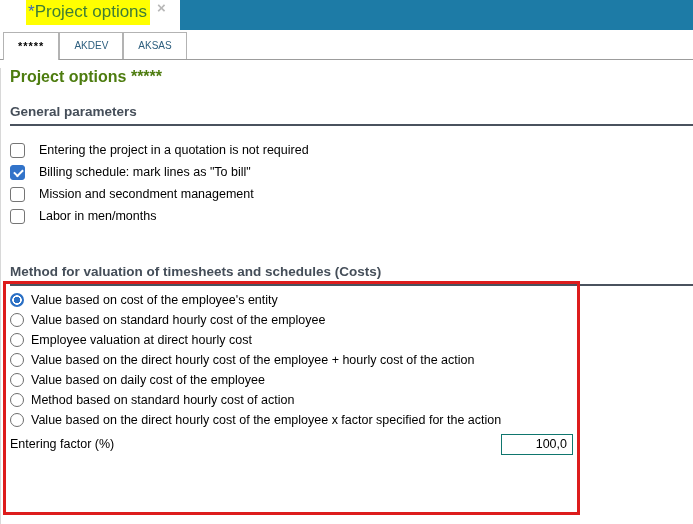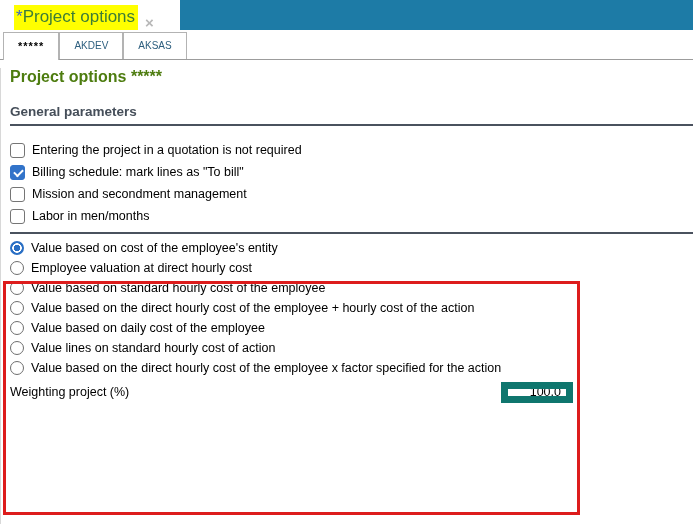--- a/index.html
+++ b/index.html
@@ -2,22 +2,22 @@
 <html><head>
 <meta charset="utf-8">
 <style>
   html,body{margin:0;padding:0;}
   body{
     width:693px;height:524px;overflow:hidden;background:#ffffff;
     font-family:"Liberation Sans",sans-serif;position:relative;
   }
   
   .titlebar{height:30px;display:flex;align-items:stretch;}
-  .doc-tab{width:180px;background:#ffffff;display:flex;align-items:flex-end;
-    padding-left:14px;box-sizing:border-box;cursor:default;}
+  .doc-tab{width:180px;background:#ffffff;display:flex;align-items:flex-start;
+    padding-left:26px;box-sizing:border-box;cursor:default;}
   .doc-tab-highlight{background:#ffff00;padding:2px 3px 3px 2px;font-size:17px;line-height:20px;white-space:nowrap;}
   .doc-asterisk{color:#3b67c5;}
   .doc-title{color:#3e7d36;}
   .close-btn{color:#b8b8b8;font-weight:bold;font-size:15px;margin-left:7px;line-height:15px;}
   .teal-bar{flex:1;background:#1d7ba6;}
 
   
   .tabstrip{height:30px;border-bottom:1px solid #9c9c9c;display:flex;align-items:flex-end;
     padding-left:3px;box-sizing:border-box;background:#ffffff;position:relative;}
   .tab{height:27px;line-height:26px;padding:0 14px;border:1px solid #b3b3b3;border-bottom:none;
@@ -28,41 +28,41 @@
   
   .content{position:relative;height:464px;border-left:1px solid #d8d8d8;
     padding-left:9px;box-sizing:border-box;background:#ffffff;}
   .page-title{font-size:16px;font-weight:bold;color:#4d7c0f;margin:8px 0 4px 0;}
   .section-header{font-size:13.5px;font-weight:bold;color:#454e59;margin:0;}
   .gp-header{margin-top:18px;}
   .section-rule{height:2px;background:#4a525e;border:none;margin:5px 0 0 0;}
 
   
   .check-list{margin-top:13px;}
-  .check-row{height:22px;display:flex;align-items:center;gap:7px;}
+  .check-row{height:22px;display:flex;align-items:center;gap:14px;}
   .checkbox{width:15px;height:15px;border:1px solid #757575;border-radius:3px;
     box-sizing:border-box;background:#fff;position:relative;flex:none;}
   .checkbox.checked{background:#3273c9;border-color:#3273c9;}
   .checkbox.checked::after{content:"";position:absolute;left:3px;top:3px;width:7px;height:4px;
     border-left:2px solid #fff;border-bottom:2px solid #fff;transform:rotate(-45deg);}
   .opt-label{font-size:12.5px;color:#000;}
 
   
   .method-header{margin-top:37px;}
   .radio-list{margin-top:7px;}
   .radio-row{height:20px;display:flex;align-items:flex-start;gap:7px;}
   .radio{width:14px;height:14px;border:1px solid #6e6e6e;border-radius:50%;
     box-sizing:border-box;background:#fff;flex:none;}
   .radio.selected{border:none;
     background:radial-gradient(circle at center,#2a6fc4 0 3px,#ffffff 3.5px 4.5px,#2a6fc4 5px 100%);}
 
   
   .weight-row{display:flex;align-items:center;height:22px;margin-top:0;}
   .weight-input{margin-left:auto;margin-right:120px;width:72px;height:21px;
-    border:7px solid #0f766e;text-align:right;font-size:12.5px;padding:0 5px;
+    border:1px solid #0f766e;text-align:right;font-size:12.5px;padding:0 5px;
     box-sizing:border-box;font-family:"Liberation Sans",sans-serif;}
 
   
   .annotation-box{position:absolute;left:3px;top:281px;width:577px;height:234px;
     border:3px solid #dd1c1c;box-sizing:border-box;pointer-events:none;z-index:5;}
 </style>
 </head>
 <body>
 
 <div class="titlebar">
@@ -97,52 +97,53 @@
     <div class="check-row">
       <span class="checkbox"></span>
       <span class="opt-label">Mission and secondment management</span>
     </div>
     <div class="check-row">
       <span class="checkbox"></span>
       <span class="opt-label">Labor in men/months</span>
     </div>
   </div>
 
+  <h2 class="section-header method-header">Method for valuation of timesheets and schedules (Costs)</h2>
   <div class="section-rule"></div>
 
   <div class="radio-list">
     <div class="radio-row">
       <span class="radio selected"></span>
       <span class="opt-label">Value based on cost of the employee's entity</span>
     </div>
     <div class="radio-row">
       <span class="radio"></span>
-      <span class="opt-label">Employee valuation at direct hourly cost</span>
+      <span class="opt-label">Value based on standard hourly cost of the employee</span>
     </div>
     <div class="radio-row">
       <span class="radio"></span>
-      <span class="opt-label">Value based on standard hourly cost of the employee</span>
+      <span class="opt-label">Employee valuation at direct hourly cost</span>
     </div>
     <div class="radio-row">
       <span class="radio"></span>
       <span class="opt-label">Value based on the direct hourly cost of the employee + hourly cost of the action</span>
     </div>
     <div class="radio-row">
       <span class="radio"></span>
       <span class="opt-label">Value based on daily cost of the employee</span>
     </div>
     <div class="radio-row">
       <span class="radio"></span>
-      <span class="opt-label">Value lines on standard hourly cost of action</span>
+      <span class="opt-label">Method based on standard hourly cost of action</span>
     </div>
     <div class="radio-row">
       <span class="radio"></span>
       <span class="opt-label">Value based on the direct hourly cost of the employee x factor specified for the action</span>
     </div>
   </div>
 
   <div class="weight-row">
-    <span class="opt-label">Weighting project (%)</span>
+    <span class="opt-label">Entering factor (%)</span>
     <input class="weight-input" type="text" value="100,0" style="">
   </div>
 </div>
 
 <div class="annotation-box"></div>
 
 </body></html>

